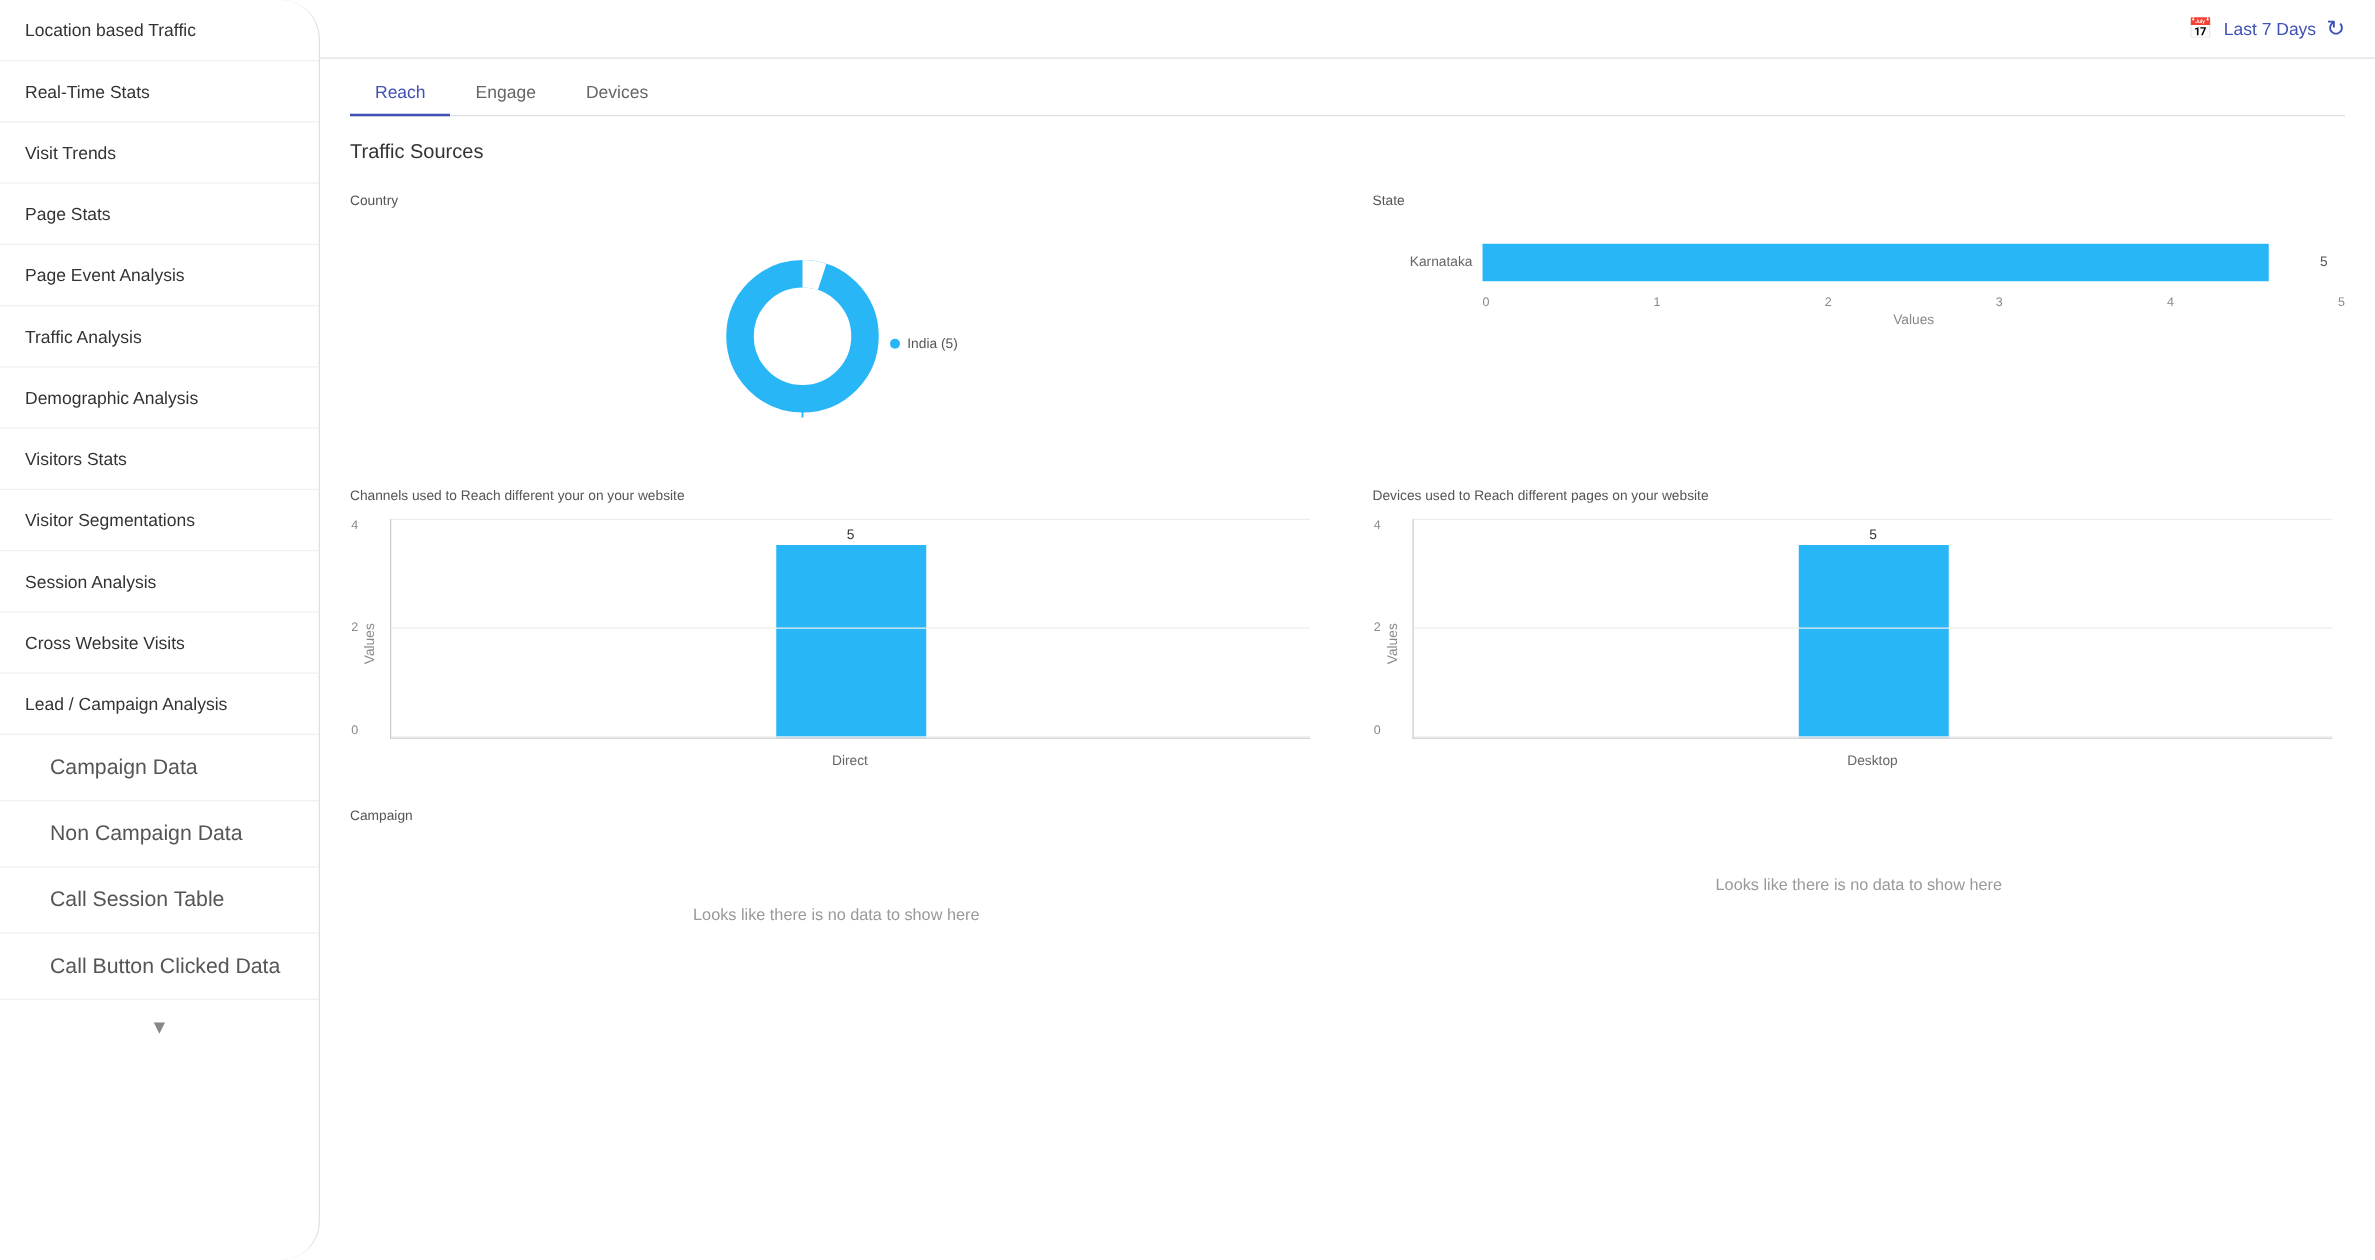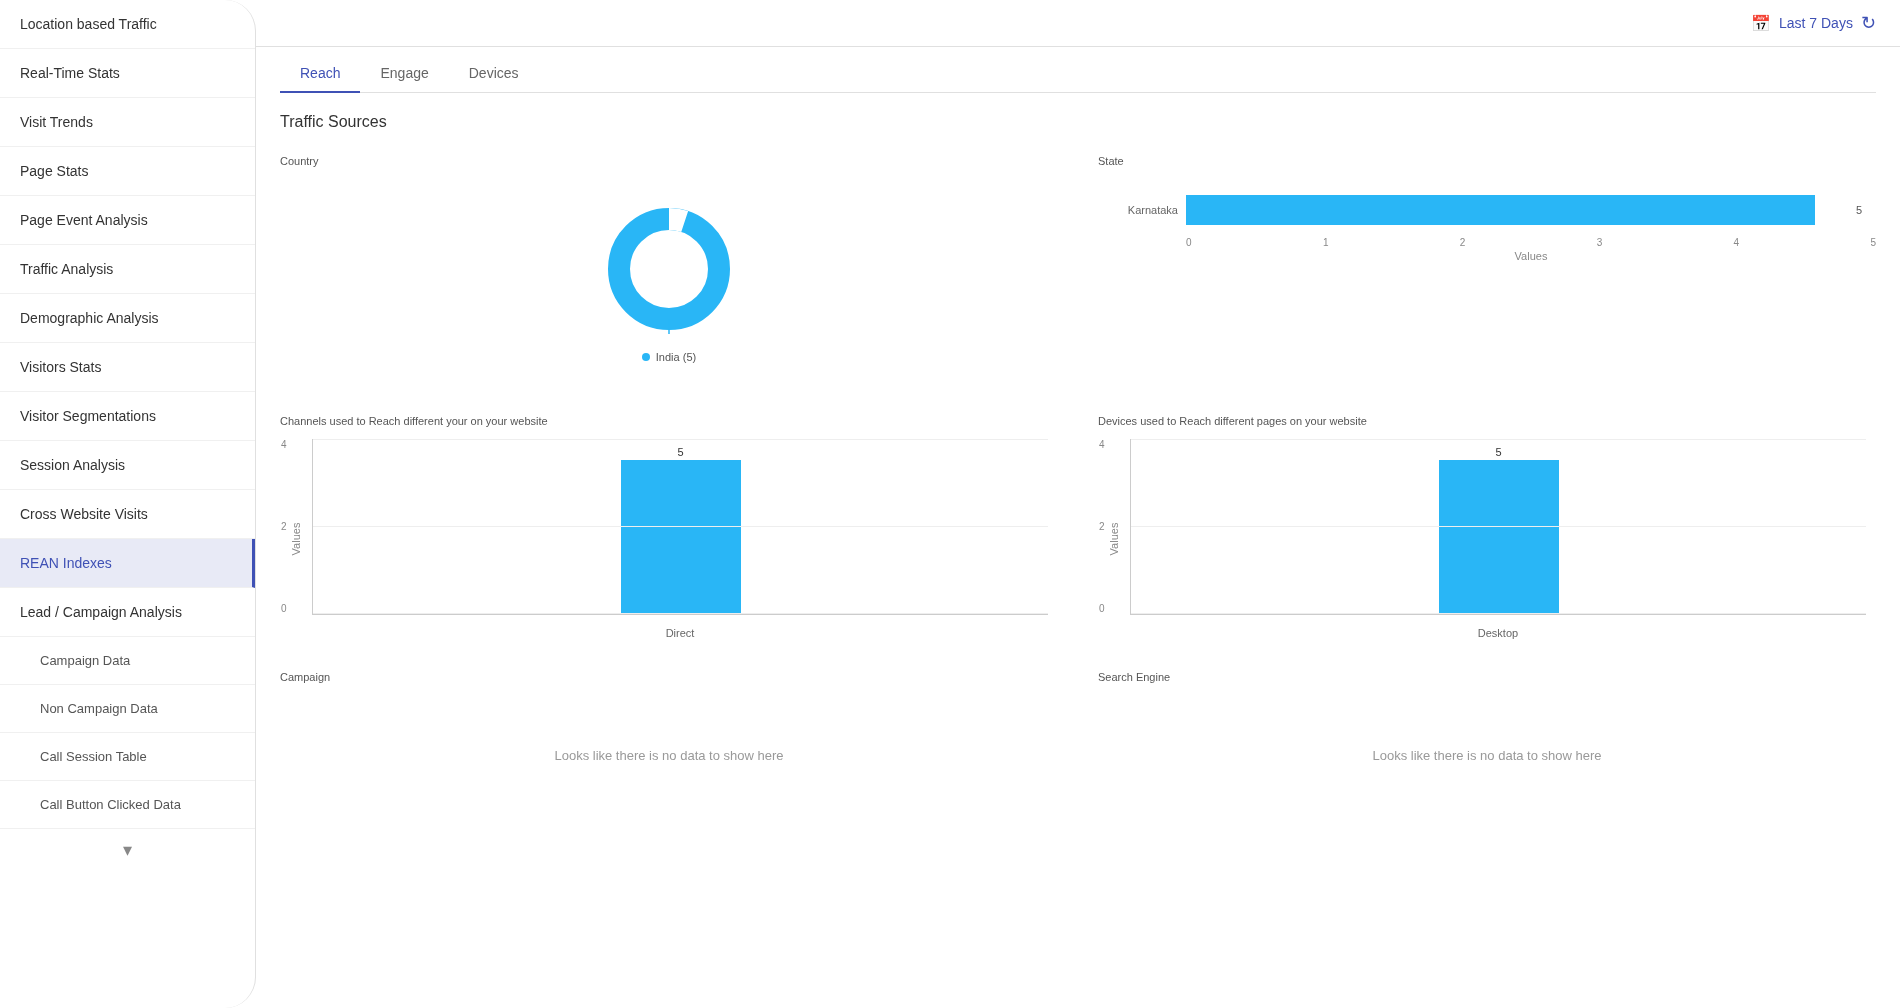--- a/index.html
+++ b/index.html
@@ -25,21 +25,21 @@
       cursor: pointer;
       user-select: none;
     }
     .sidebar-item.active {
       color: #3f51b5;
       background: #e8eaf6;
       border-right: 3px solid #3f51b5;
     }
     .sidebar-item.sub-item {
       padding-left: 40px;
-      font-size: 13px;
+      font-size: 17px;
       color: #555;
     }
     .sidebar-chevron {
       display: flex;
       justify-content: center;
       padding: 10px;
       cursor: pointer;
       color: #888;
       font-size: 18px;
     }
@@ -124,21 +124,21 @@
     }
     .chart-label {
       font-size: 11px;
       color: #555;
       margin-bottom: 12px;
     }
 
     
     .donut-container {
       display: flex;
-      flex-direction: column;
+      flex-direction: row;
       align-items: center;
       justify-content: center;
       padding: 20px 0;
     }
     .donut-wrapper {
       position: relative;
       width: 140px;
       height: 140px;
     }
     .donut-legend {
@@ -225,21 +225,20 @@
     <div class="sidebar-item">Real-Time Stats</div>
     <div class="sidebar-item">Visit Trends</div>
     <div class="sidebar-item">Page Stats</div>
     <div class="sidebar-item">Page Event Analysis</div>
     <div class="sidebar-item">Traffic Analysis</div>
     <div class="sidebar-item">Demographic Analysis</div>
     <div class="sidebar-item">Visitors Stats</div>
     <div class="sidebar-item">Visitor Segmentations</div>
     <div class="sidebar-item">Session Analysis</div>
     <div class="sidebar-item">Cross Website Visits</div>
-    <div class="sidebar-item active">REAN Indexes</div>
     <div class="sidebar-item">Lead / Campaign Analysis</div>
     <div class="sidebar-item sub-item">Campaign Data</div>
     <div class="sidebar-item sub-item">Non Campaign Data</div>
     <div class="sidebar-item sub-item">Call Session Table</div>
     <div class="sidebar-item sub-item">Call Button Clicked Data</div>
     <div class="sidebar-chevron">▾</div>
   </div>
 
 <div id="main">
   <div id="topbar">
@@ -354,19 +353,18 @@
           <div style="position:absolute;bottom:0;left:32px;right:10px;text-align:center;font-size:11px;color:#666;">Desktop</div>
         </div>
       </div>
 
       <div class="chart-block">
         <div class="chart-label">Campaign</div>
         <div class="no-data">Looks like there is no data to show here</div>
       </div>
 
       <div class="chart-block">
-        <div class="chart-label">Search Engine</div>
         <div class="no-data">Looks like there is no data to show here</div>
       </div>
 
     </div>
   </div>
 </div>
 
 </body></html>

